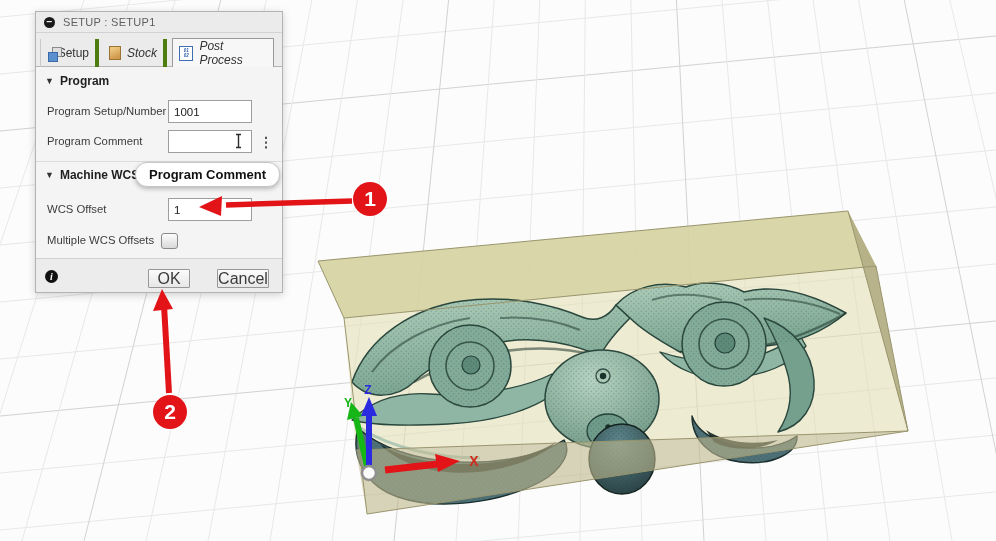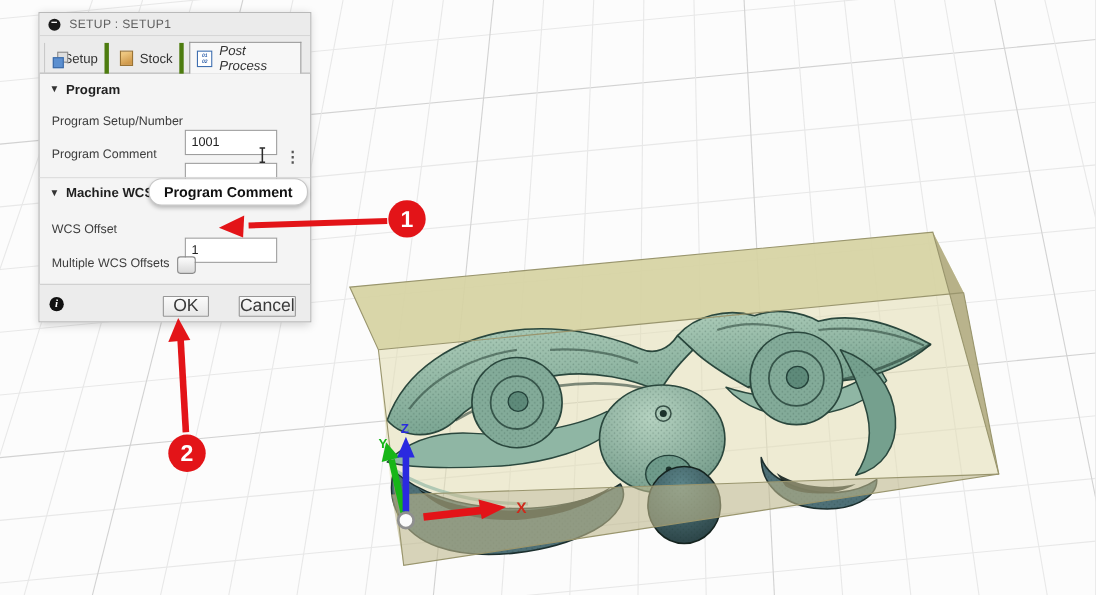--- a/index.html
+++ b/index.html
@@ -21,21 +21,21 @@
   .icon-setup{position:relative;width:16px;height:15px;display:inline-block;}
   .icon-setup .back{position:absolute;left:5px;top:1px;width:8px;height:8px;background:#dedede;border:1px solid #8a8a8a;}
   .icon-setup .front{position:absolute;left:1px;top:6px;width:8px;height:8px;background:#5b8fd0;border:1px solid #3c6aa6;}
   .icon-stock{width:12px;height:12px;background:linear-gradient(155deg,#edc57e 20%,#d09a4c 80%);border:1px solid #9a7334;}
   .icon-post{width:13px;height:13px;background:#fff;border:1px solid #3f6fb0;color:#2a5ca8;font-size:4.5px;line-height:5px;
     font-weight:bold;display:flex;flex-direction:column;align-items:center;justify-content:center;}
   .section-hd{position:absolute;left:9px;display:flex;align-items:center;gap:6px;font-weight:bold;font-size:12px;color:#1f1f1f;}
   .tri{font-size:9px;color:#333;}
   .fld-label{position:absolute;left:11px;width:120px;line-height:23px;font-size:11.3px;}
   .fld{position:absolute;left:132px;width:84px;height:23px;box-sizing:border-box;border:1px solid #9e9e9e;background:#fff;
-    font-family:"Liberation Sans",sans-serif;font-size:11.5px;color:#222;padding:0 0 0 5px;outline:none;margin-top:18px;}
+    font-family:"Liberation Sans",sans-serif;font-size:11.5px;color:#222;padding:0 0 0 5px;outline:none;}
   .overflow-dots{position:absolute;left:223px;width:12px;text-align:center;font-size:14px;font-weight:bold;color:#555;}
   .cursor-ibeam{position:absolute;left:198px;z-index:2;}
   .divider{position:absolute;left:0;width:100%;border-top:1px solid #dcdcdc;}
   .cbx{position:absolute;left:125px;width:15px;height:14px;border:1px solid #8a8a8a;border-radius:3px;
     background:linear-gradient(#fdfdfd,#d9d9d9);}
   .dlg-footer{position:absolute;left:0;top:246px;width:100%;height:34px;background:#ececec;border-top:1px solid #cfcfcf;box-sizing:border-box;}
   .info-dot{position:absolute;left:9px;top:11px;width:13px;height:13px;border-radius:50%;background:#111;color:#fff;
     font-family:"Liberation Serif",serif;font-style:italic;font-weight:bold;font-size:10px;display:flex;align-items:center;justify-content:center;}
   .btn{position:absolute;top:10px;height:19px;box-sizing:border-box;border:1px solid #979797;background:linear-gradient(#fbfbfb,#e7e7e7);
     font-size:16px;color:#3a3a3a;display:flex;align-items:center;justify-content:center;border-radius:1px;}
@@ -201,21 +201,21 @@
     </div>
 
     <div class="tabbar">
       <div class="tab inactive first" style="left:4px;width:59px;">
         <span class="icon-setup">
             <span class="back"></span>
             <span class="front"></span>
           </span>
         <span>Setup</span>
       </div>
-      <div class="tab inactive" style="left:67px;width:64px;">
+      <div class="tab inactive" style="left:67px;width:64px;font-style:italic;">
         <span class="icon-stock"></span>
         <span>Stock</span>
       </div>
       <div class="tab active" style="left:136px;width:102px;font-style:italic;">
         <span class="icon-post">
           <span>01</span>
             <span>02</span>
         </span>
         <span>Post Process</span>
       </div>

